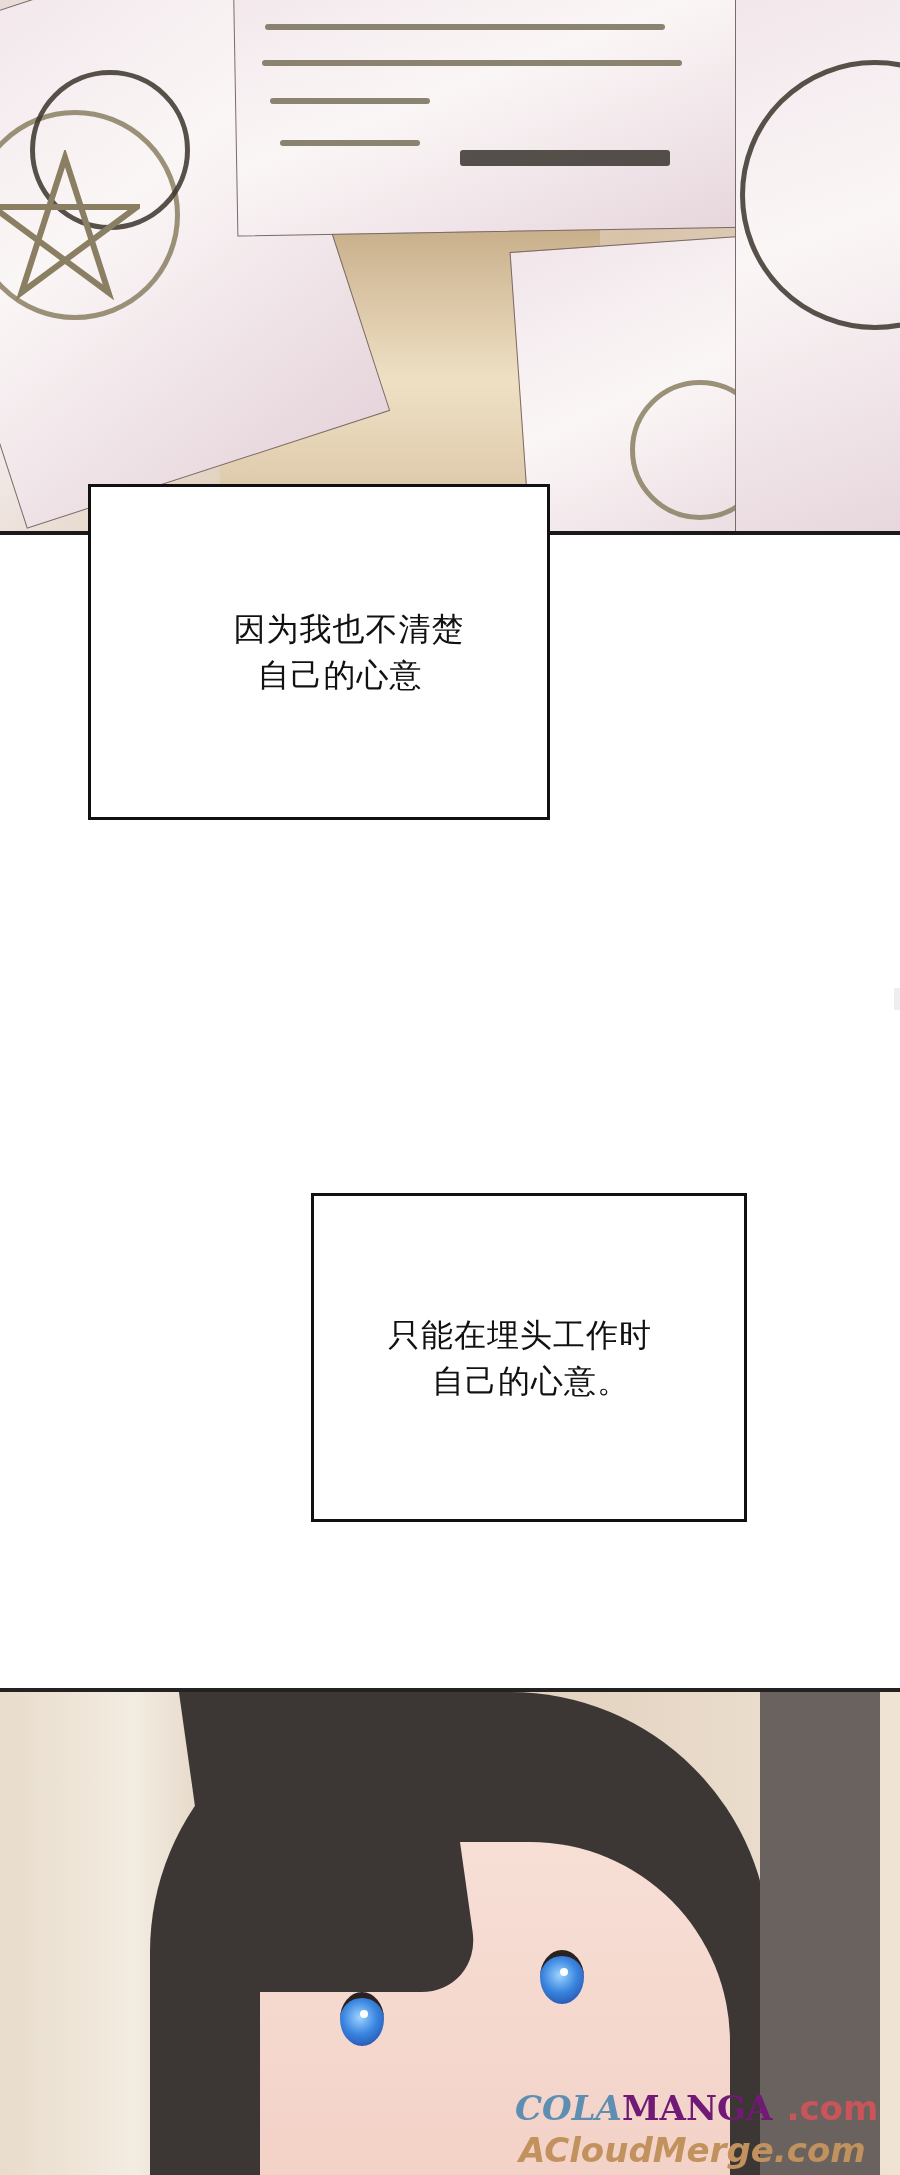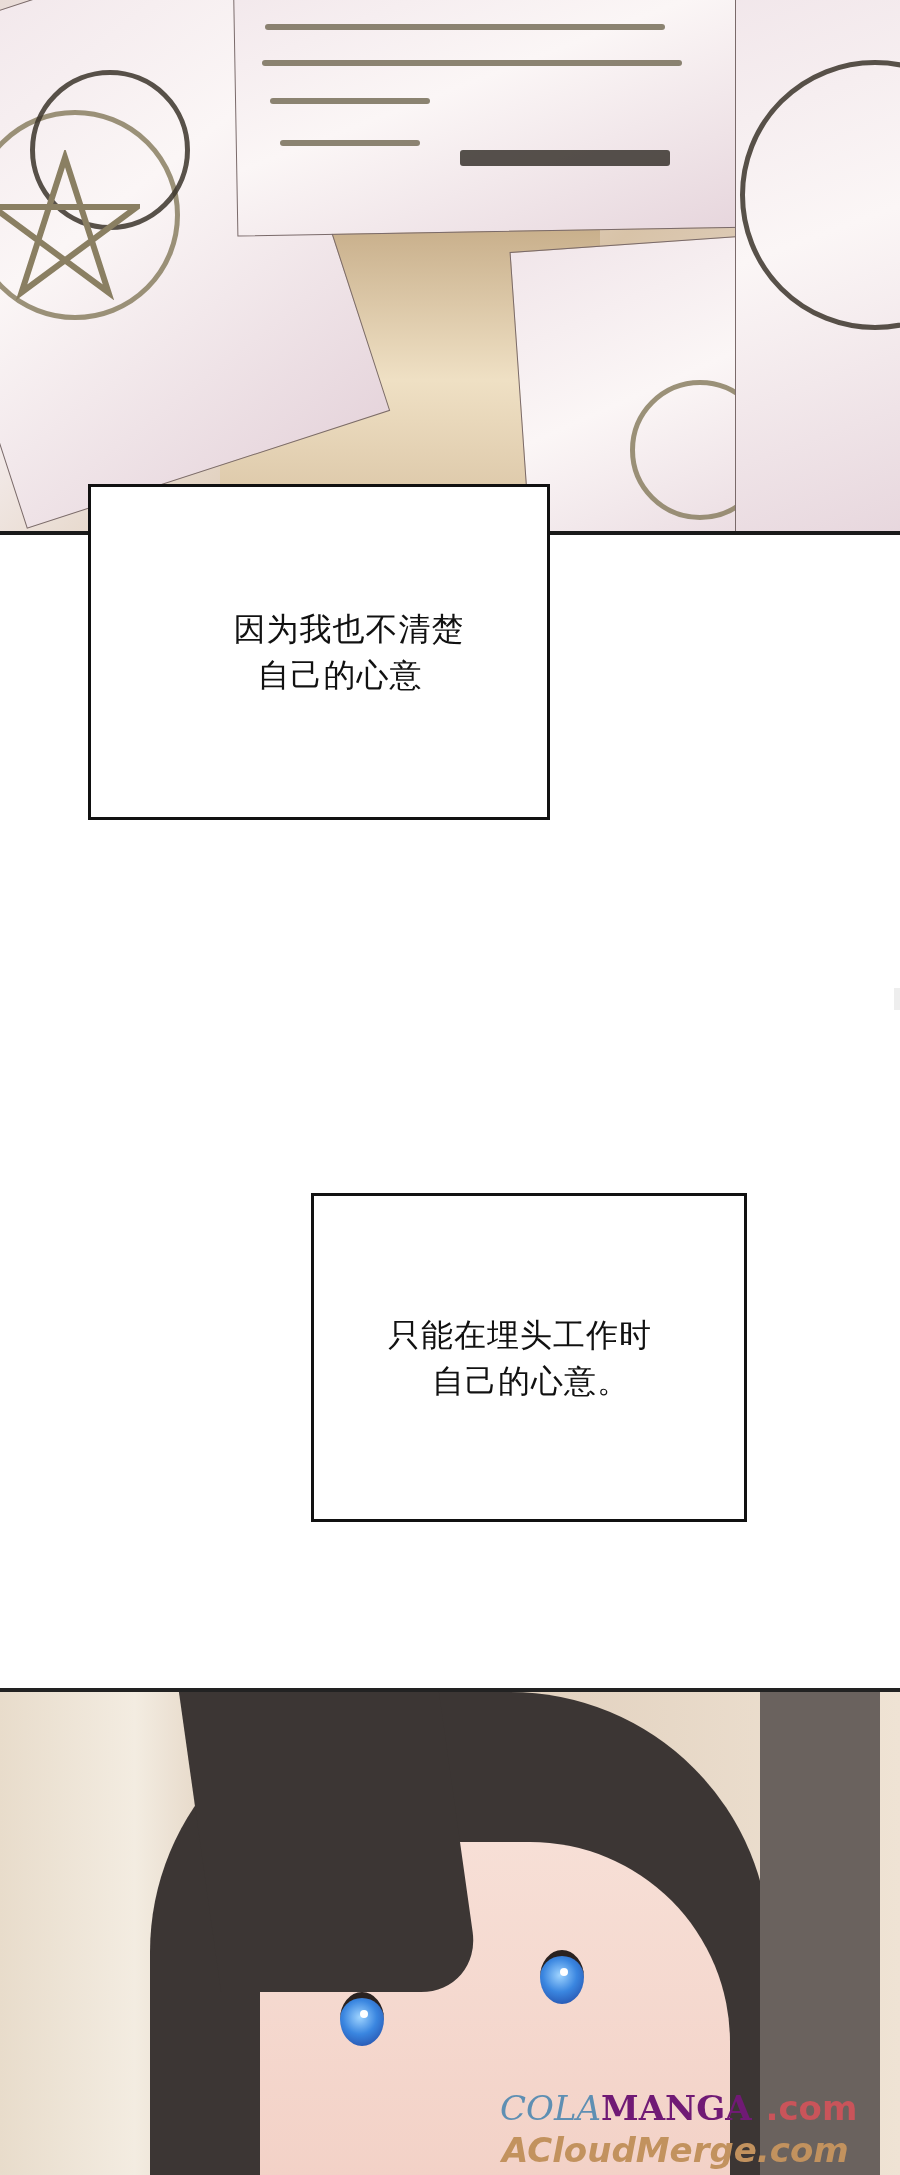--- a/index.html
+++ b/index.html
@@ -23,24 +23,24 @@
   #cap2 .l1{margin-left:-18px;}
   #cap2 .l2{margin-left:4px;}
   
   #panel-bottom{top:1688px;height:487px;border-top:4px solid #222;background:linear-gradient(90deg,#e8dccb 0%,#f3ece1 15%,#d9c5b0 30%,#efe3d4 100%);}
   .hair{position:absolute;background:#3c3634;}
   .skin{position:absolute;background:linear-gradient(180deg,#f7dfd6 0%,#f2cfc4 100%);}
   .eye{position:absolute;width:44px;height:48px;border-radius:50%;background:radial-gradient(circle at 45% 40%,#9fd4ff 0%,#3a86e0 45%,#1d3e9a 100%);border-top:6px solid #2a2220;}
   .pupil-glint{position:absolute;width:8px;height:8px;border-radius:50%;background:#fff;top:12px;left:20px;}
   .wm{position:absolute;font-weight:bold;white-space:nowrap;}
   #wm1{left:500px;top:2088px;font-family:"DejaVu Serif","Liberation Serif",serif;font-size:34px;}
-  #wm1 .a{color:#5e8fb3;font-style:italic;font-weight:normal;}
+  #wm1 .a{color:#5e8fb3;font-style:italic;font-weight:bold;margin-left:15px;}
   #wm1 .b{color:#701a75;margin-top:24px;}
   #wm1 .c{color:#c9545a;font-family:"DejaVu Sans",sans-serif;margin-left:14px;text-align:right;}
-  #wm2{left:502px;top:2130px;font-size:34px;color:#c2925e;font-family:"DejaVu Sans","Liberation Sans",sans-serif;font-style:italic;}
+  #wm2{left:519px;top:2130px;font-size:34px;color:#c2925e;font-family:"DejaVu Sans","Liberation Sans",sans-serif;font-style:italic;}
   .edge-mark{position:absolute;right:0;top:988px;width:6px;height:22px;background:#eee;}
 </style>
 </head>
 <body>
 
 <div class="panel" id="panel-top">
   <div class="desk"></div>
   <div class="paper" style="left:-60px;top:-20px;width:380px;height:500px;transform:rotate(-18deg);"></div>
   <div class="ink gold" style="left:-30px;top:110px;width:200px;height:200px;"></div>
   <div class="ink" style="left:30px;top:70px;width:150px;height:150px;"></div>

